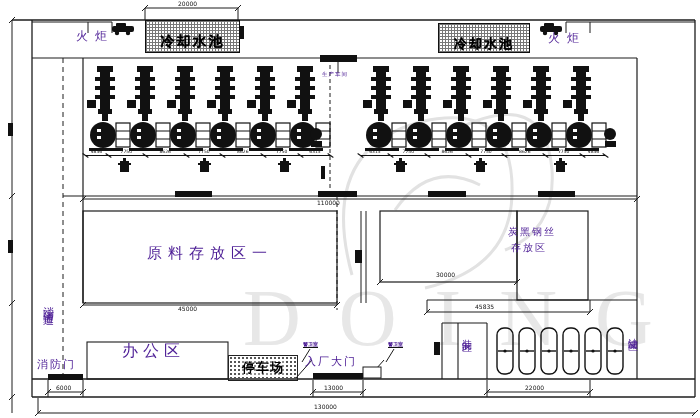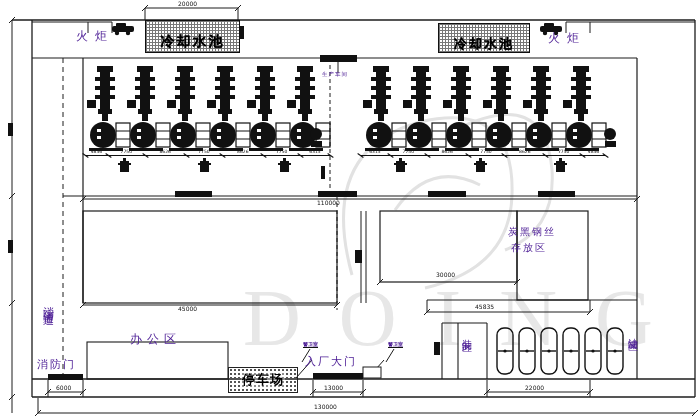--- a/index.html
+++ b/index.html
@@ -11,21 +11,21 @@
   .dim{font-family:"DejaVu Sans", sans-serif;font-size:6px;letter-spacing:0;color:#111;}
   .vtext{writing-mode:vertical-rl;text-orientation:upright;}
   .pool{position:absolute;display:flex;align-items:center;justify-content:center;
         background:
           repeating-linear-gradient(0deg,#777 0 1px,transparent 1px 3px),
           repeating-linear-gradient(90deg,#777 0 1px,transparent 1px 3px);
         border:1px solid #111;font-weight:bold;}
   .pool span{background:transparent;font-weight:bold;color:#000;text-shadow:0 0 1px #000;margin-top:11px;}
   .parking{position:absolute;display:flex;align-items:center;justify-content:center;
         background:radial-gradient(#555 0.8px, transparent 0.9px);background-size:4px 4px;
-        border:1px solid #222;margin-top:12px;}
+        border:1px solid #222;}
   .parking span{font-weight:bold;color:#000;background:rgba(255,255,255,.35);padding:0 1px;}
   .dimstring{position:absolute;height:8px;}
   .dimstring .dsline{position:absolute;left:0;right:0;top:6px;height:1px;background:#111;}
   .dimstring .dsval{position:absolute;top:0;font-family:"DejaVu Sans",sans-serif;
         font-size:4.5px;text-align:center;color:#111;transform-origin:center;}
   .dimstring .dstick{position:absolute;top:3px;width:1px;height:7px;background:#111;
         transform:rotate(-55deg);}
   .guard{font-family:"Liberation Serif",serif;font-size:5px;font-weight:bold;
          border-bottom:1px solid #111;padding-bottom:0px;}
 </style>
@@ -256,25 +256,26 @@
   <div class="pool" style="left:438px;top:23px;width:90px;height:28px;font-size:13px;letter-spacing:2px;">
     <span>冷却水池</span>
   </div>
   <div class="parking" style="left:228px;top:355px;width:68px;height:24px;font-size:13px;letter-spacing:1px;">
     <span>停车场</span>
   </div>
 
   <div class="label cjk" style="left:76px;top:30px;font-size:12px;letter-spacing:7px;">火炬</div>
   <div class="label cjk" style="left:548px;top:32px;font-size:12px;letter-spacing:7px;">火炬</div>
   <div class="label cjk" style="left:322px;top:72px;font-size:5.5px;letter-spacing:1px;">生产车间</div>
+  <div class="label cjk" style="left:100px;top:246px;width:220px;text-align:center;font-size:15px;letter-spacing:6px;">原料存放区一</div>
   <div class="label cjk" style="left:508px;top:227px;font-size:10px;letter-spacing:2px;">炭黑钢丝</div>
   <div class="label cjk" style="left:511px;top:243px;font-size:10px;letter-spacing:2px;">存放区</div>
   <div class="label cjk vtext" style="left:42px;top:297px;font-size:11px;letter-spacing:3px;height:72px;">消防通道</div>
   <div class="label cjk" style="left:37px;top:359px;font-size:11px;letter-spacing:2px;">消防门</div>
-  <div class="label cjk" style="left:122px;top:333px;font-size:12px;letter-spacing:5px;margin-left:8px;">办公区</div>
+  <div class="label cjk" style="left:122px;top:343px;font-size:16px;letter-spacing:5px;">办公区</div>
   <div class="label cjk" style="left:305px;top:356px;font-size:11px;letter-spacing:2px;">入厂大门</div>
   <div class="label guard" style="left:303px;top:342px;position:absolute;">警卫室</div>
   <div class="label guard" style="left:388px;top:342px;position:absolute;">警卫室</div>
   <div class="label cjk vtext" style="left:461px;top:331px;font-size:10px;letter-spacing:2px;height:48px;">装卸区</div>
   <div class="label cjk vtext" style="left:627px;top:330px;font-size:10px;letter-spacing:2px;height:48px;">油罐区</div>
 
   <div class="label dim" style="left:178px;top:1px;">20000</div>
   <div class="label dim" style="left:317px;top:200px;">110000</div>
   <div class="label dim" style="left:178px;top:306px;">45000</div>
   <div class="label dim" style="left:436px;top:272px;">30000</div>

